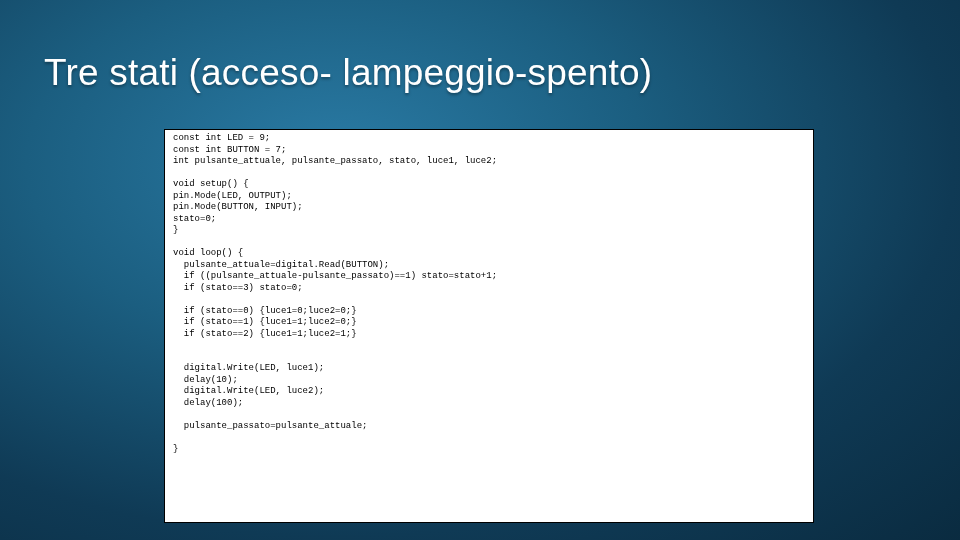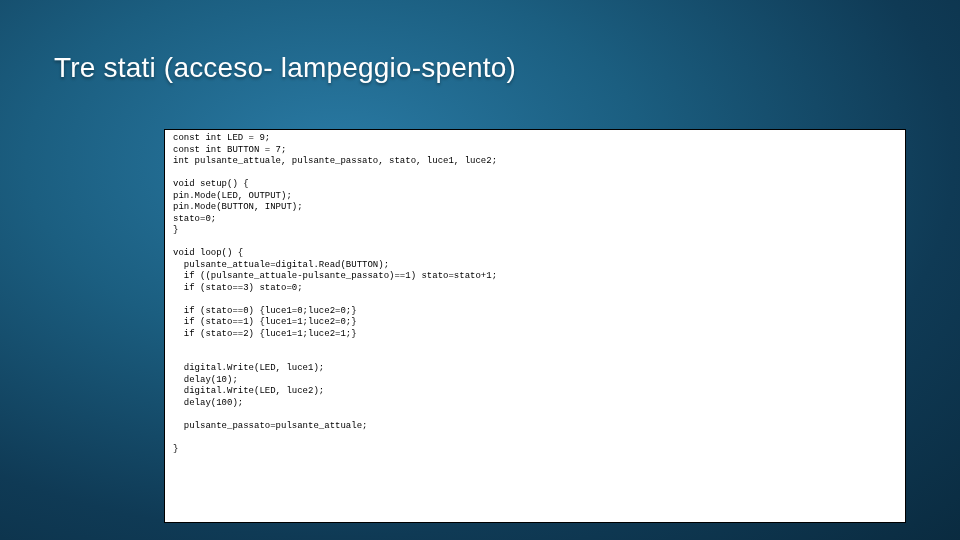--- a/index.html
+++ b/index.html
@@ -16,31 +16,30 @@
     background: radial-gradient(ellipse at 35% 30%, #2a7ba5 0%, #1b5e80 35%, #0f3a55 70%, #0a2b40 100%);
     position: relative;
     box-sizing: border-box;
   }
   .title {
     position: absolute;
     top: 52px;
     left: 44px;
     right: 44px;
     color: #ffffff;
-    font-size: 28px;
+    font-size: 37px;
     font-weight: 400;
     letter-spacing: 0.2px;
     text-shadow: 0 2px 3px rgba(0,0,0,0.35);
-    margin-left: 10px;
   }
   .code-box {
     position: absolute;
     top: 129px;
     left: 164px;
-    width: 742px;
+    width: 650px;
     height: 394px;
     background: #ffffff;
     border: 1px solid #000000;
     box-sizing: border-box;
     padding: 3px 8px 0 8px;
     font-family: "Courier New", Courier, monospace;
     font-size: 9px;
     line-height: 11.5px;
     color: #000;
     white-space: pre;

